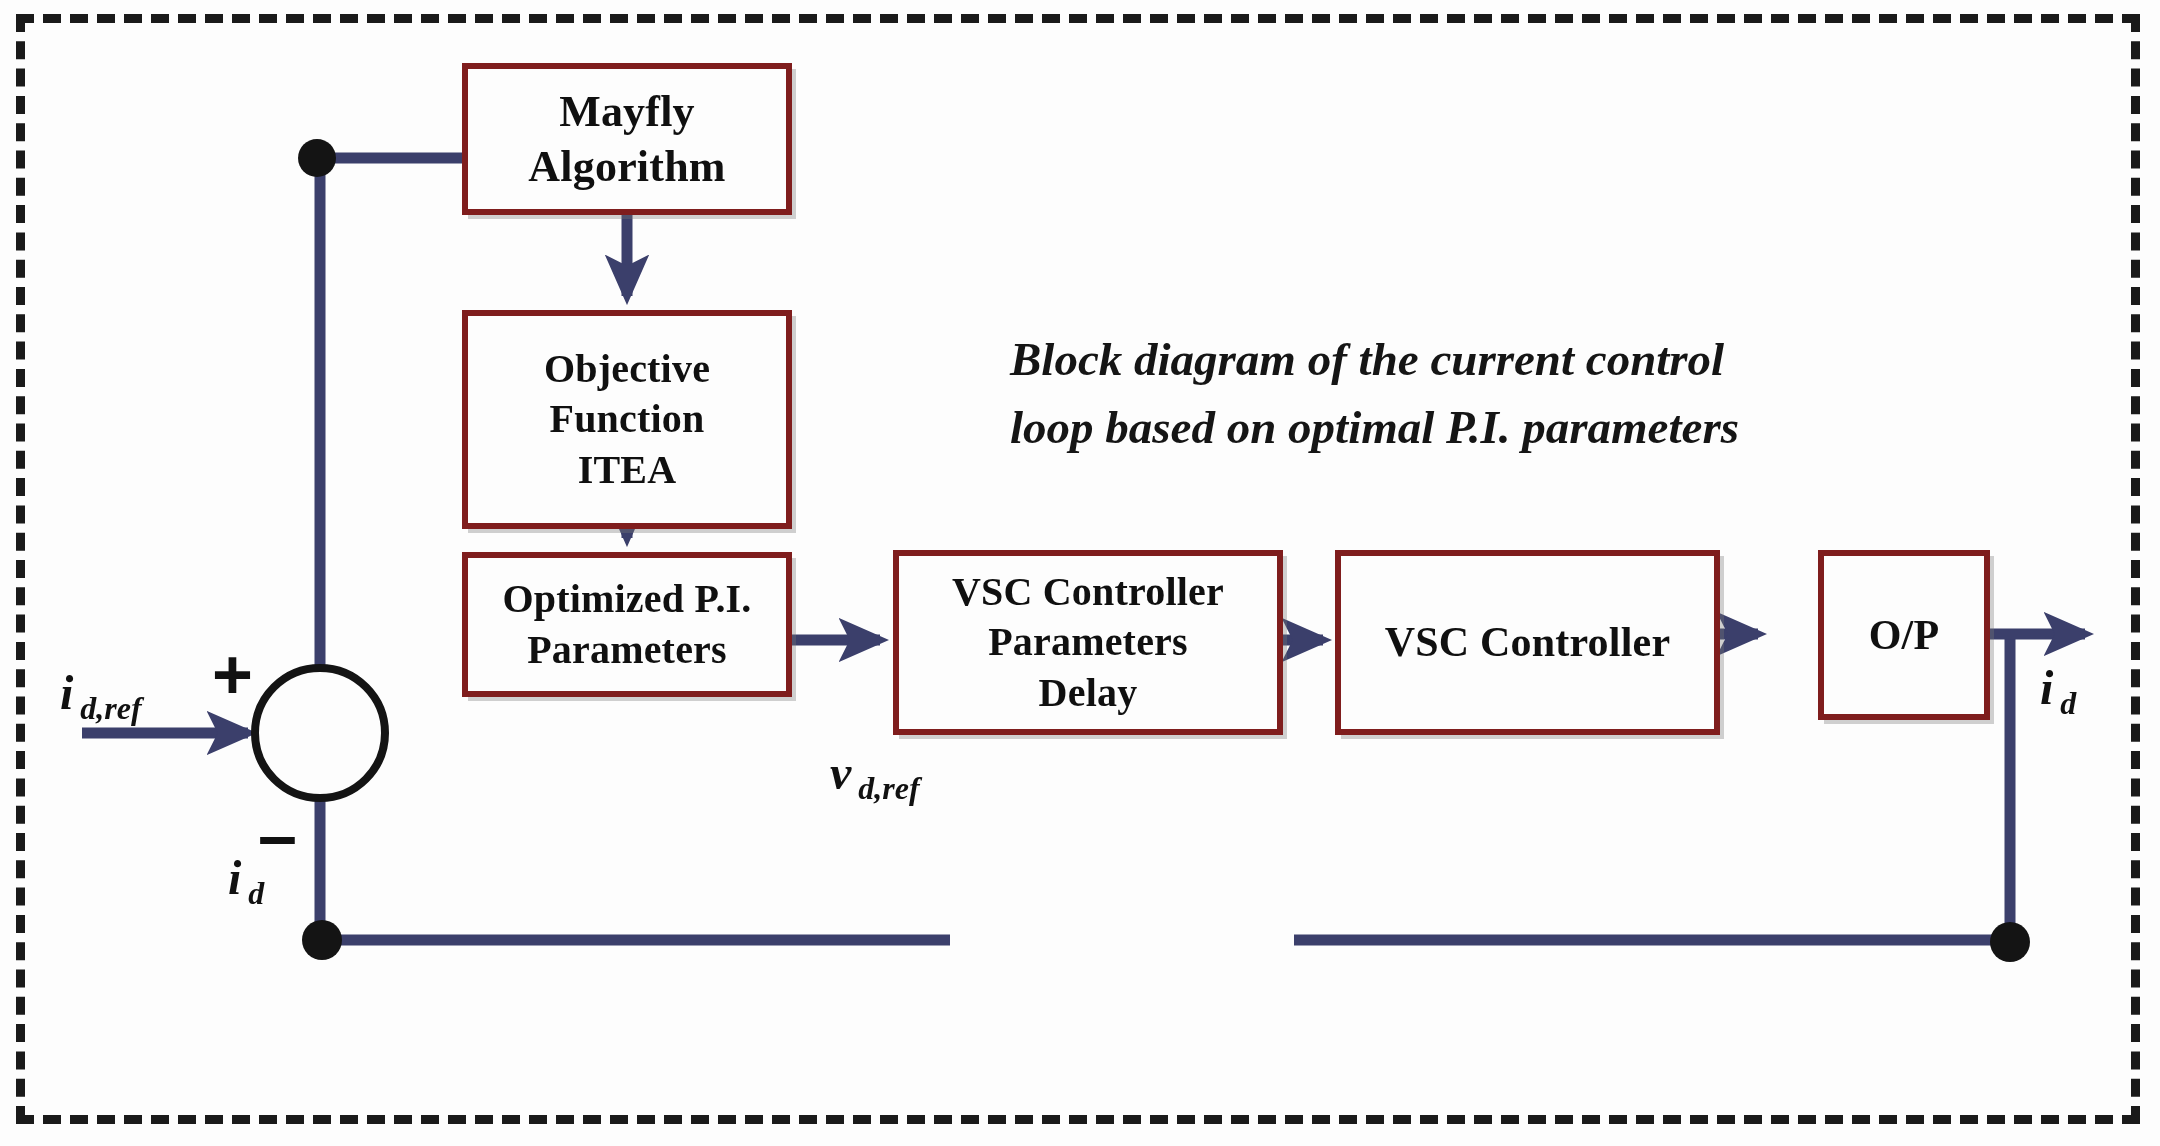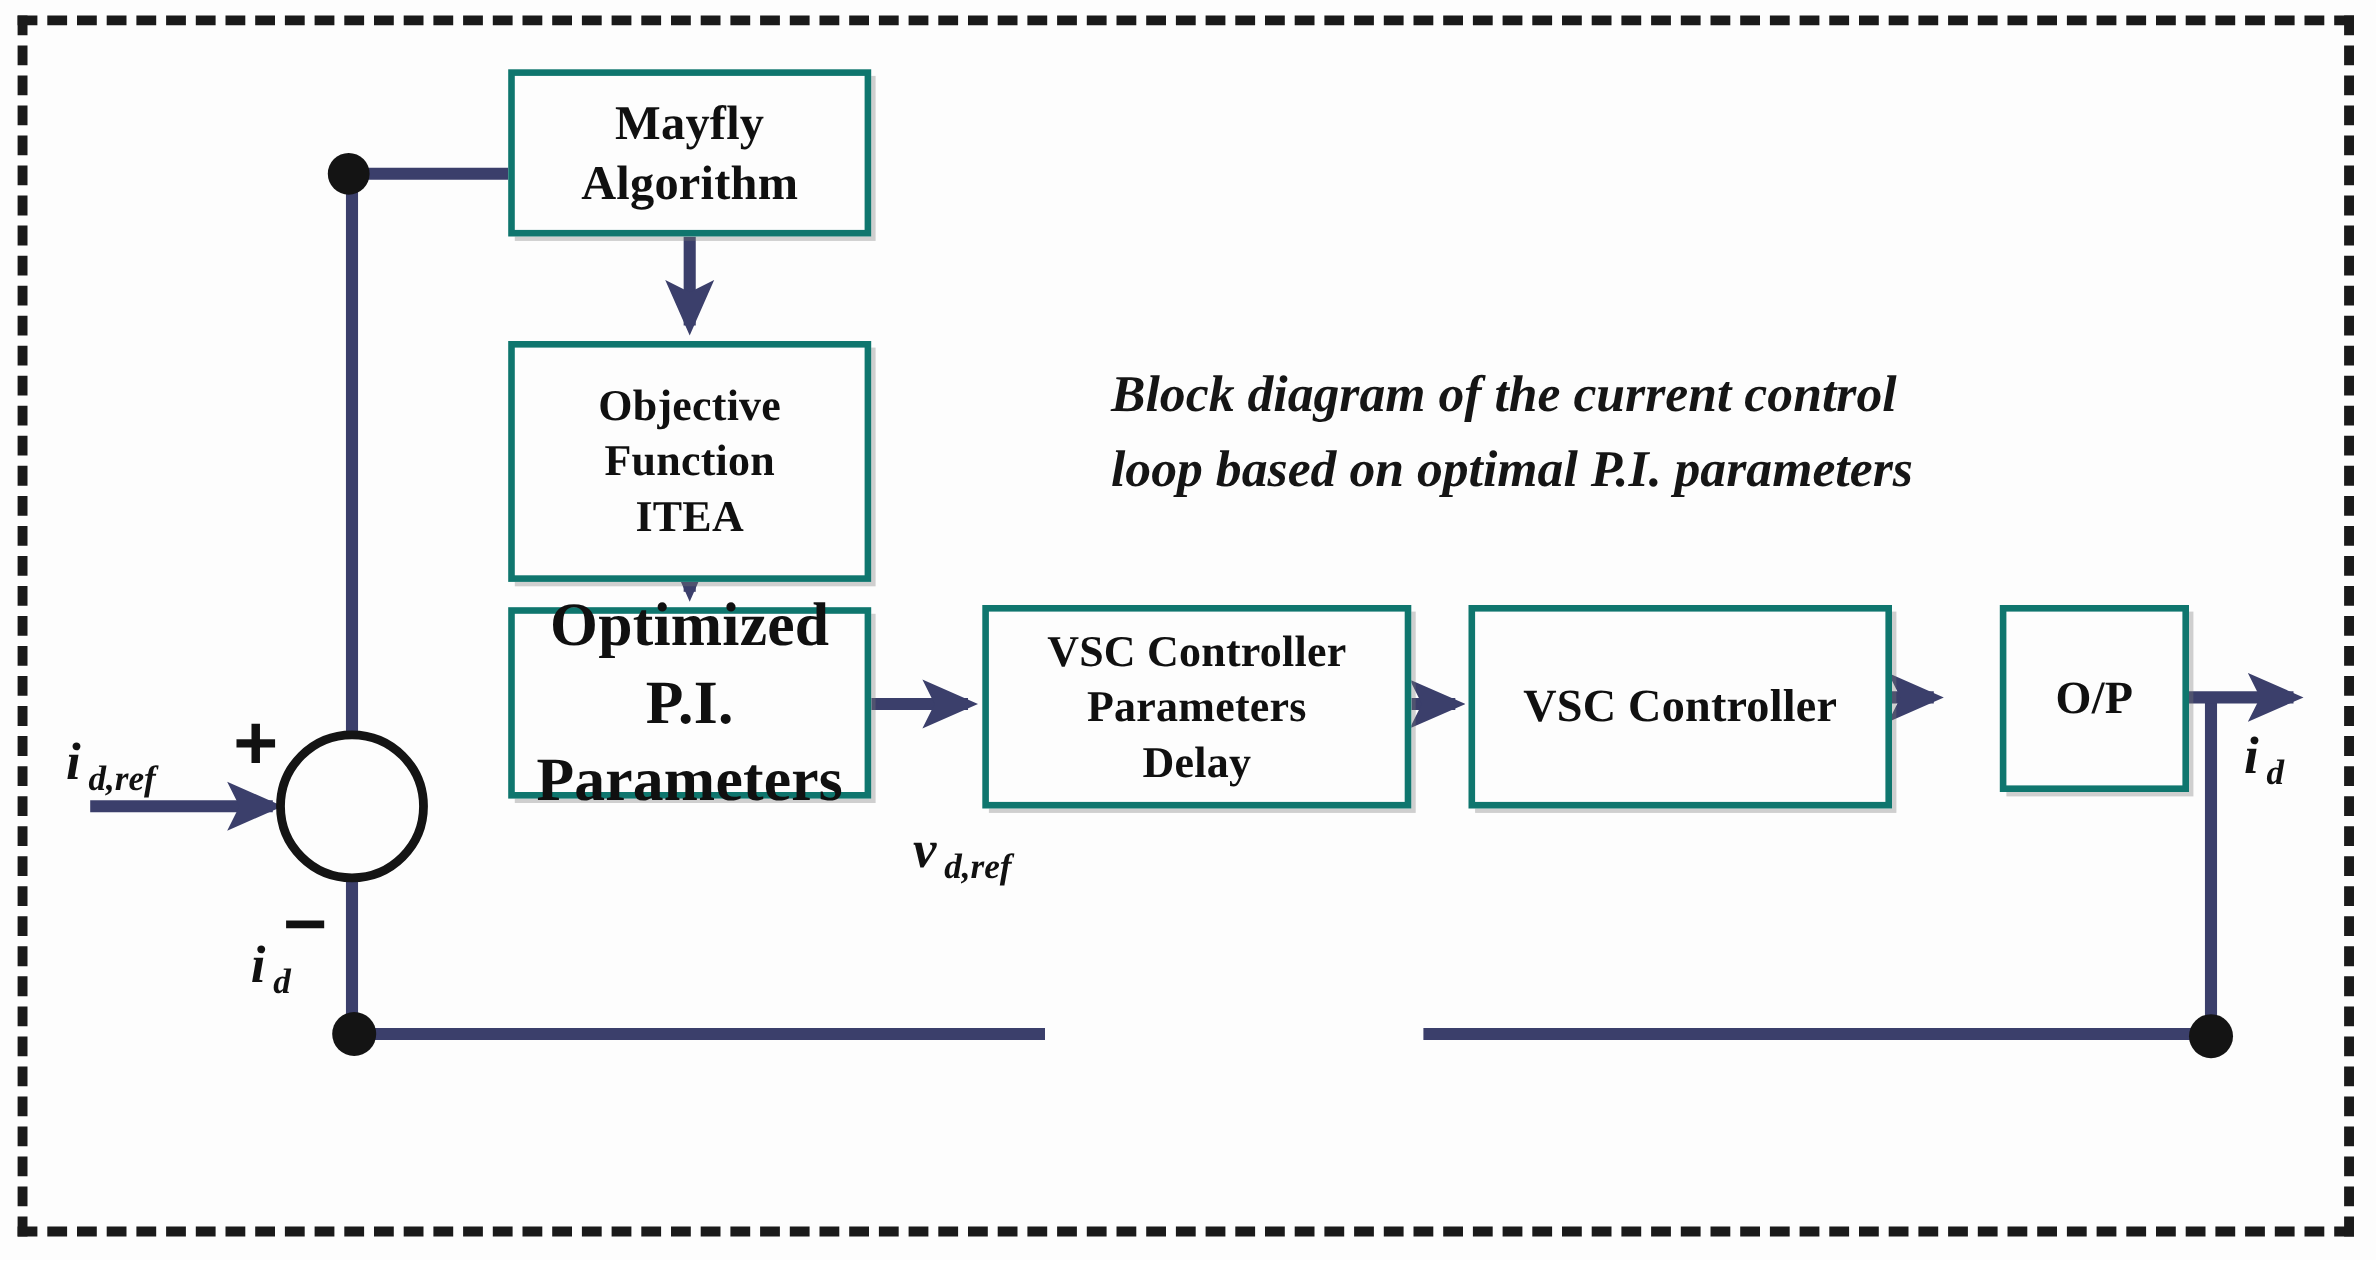--- a/index.html
+++ b/index.html
@@ -16,32 +16,32 @@
     width:2124px;height:1110px;
     box-sizing:border-box;
     border:9px dashed #1a1a1a;
   }
   svg#wires{position:absolute;left:0;top:0;width:2160px;height:1146px;}
 
   .blk{
     position:absolute;
     box-sizing:border-box;
     background:#fdfdfd;
-    border:6px solid #0f766e;
+    border:6px solid #7f1d1d;
     display:flex;align-items:center;justify-content:center;
     text-align:center;
     font-weight:bold;
     color:#101010;
     line-height:1.26;
     letter-spacing:.2px;
     box-shadow:5px 5px 0 -1px rgba(120,120,120,.35);
   }
   #blk-mayfly   {left:462px;top:63px;  width:330px;height:152px;  font-size:44px;}
   #blk-objective{left:462px;top:310px; width:330px;height:219px;  font-size:40px;}
-  #blk-optpi    {left:462px;top:552px; width:330px;height:174px;  font-size:56px;}
+  #blk-optpi    {left:462px;top:552px; width:330px;height:145px;  font-size:40px;}
   #blk-delay    {left:893px;top:550px; width:390px;height:185px;  font-size:40px;}
   #blk-vsc      {left:1335px;top:550px;width:385px;height:185px;  font-size:42px;}
   #blk-op       {left:1818px;top:550px;width:172px;height:170px;  font-size:42px;}
   #blk-feedback {left:950px;top:846px; width:344px;height:190px;  font-size:42px;}
 
   .caption{
     position:absolute;
     left:1010px;top:325px;width:920px;
     font-style:italic;font-weight:bold;
     font-size:47px;line-height:1.45;

